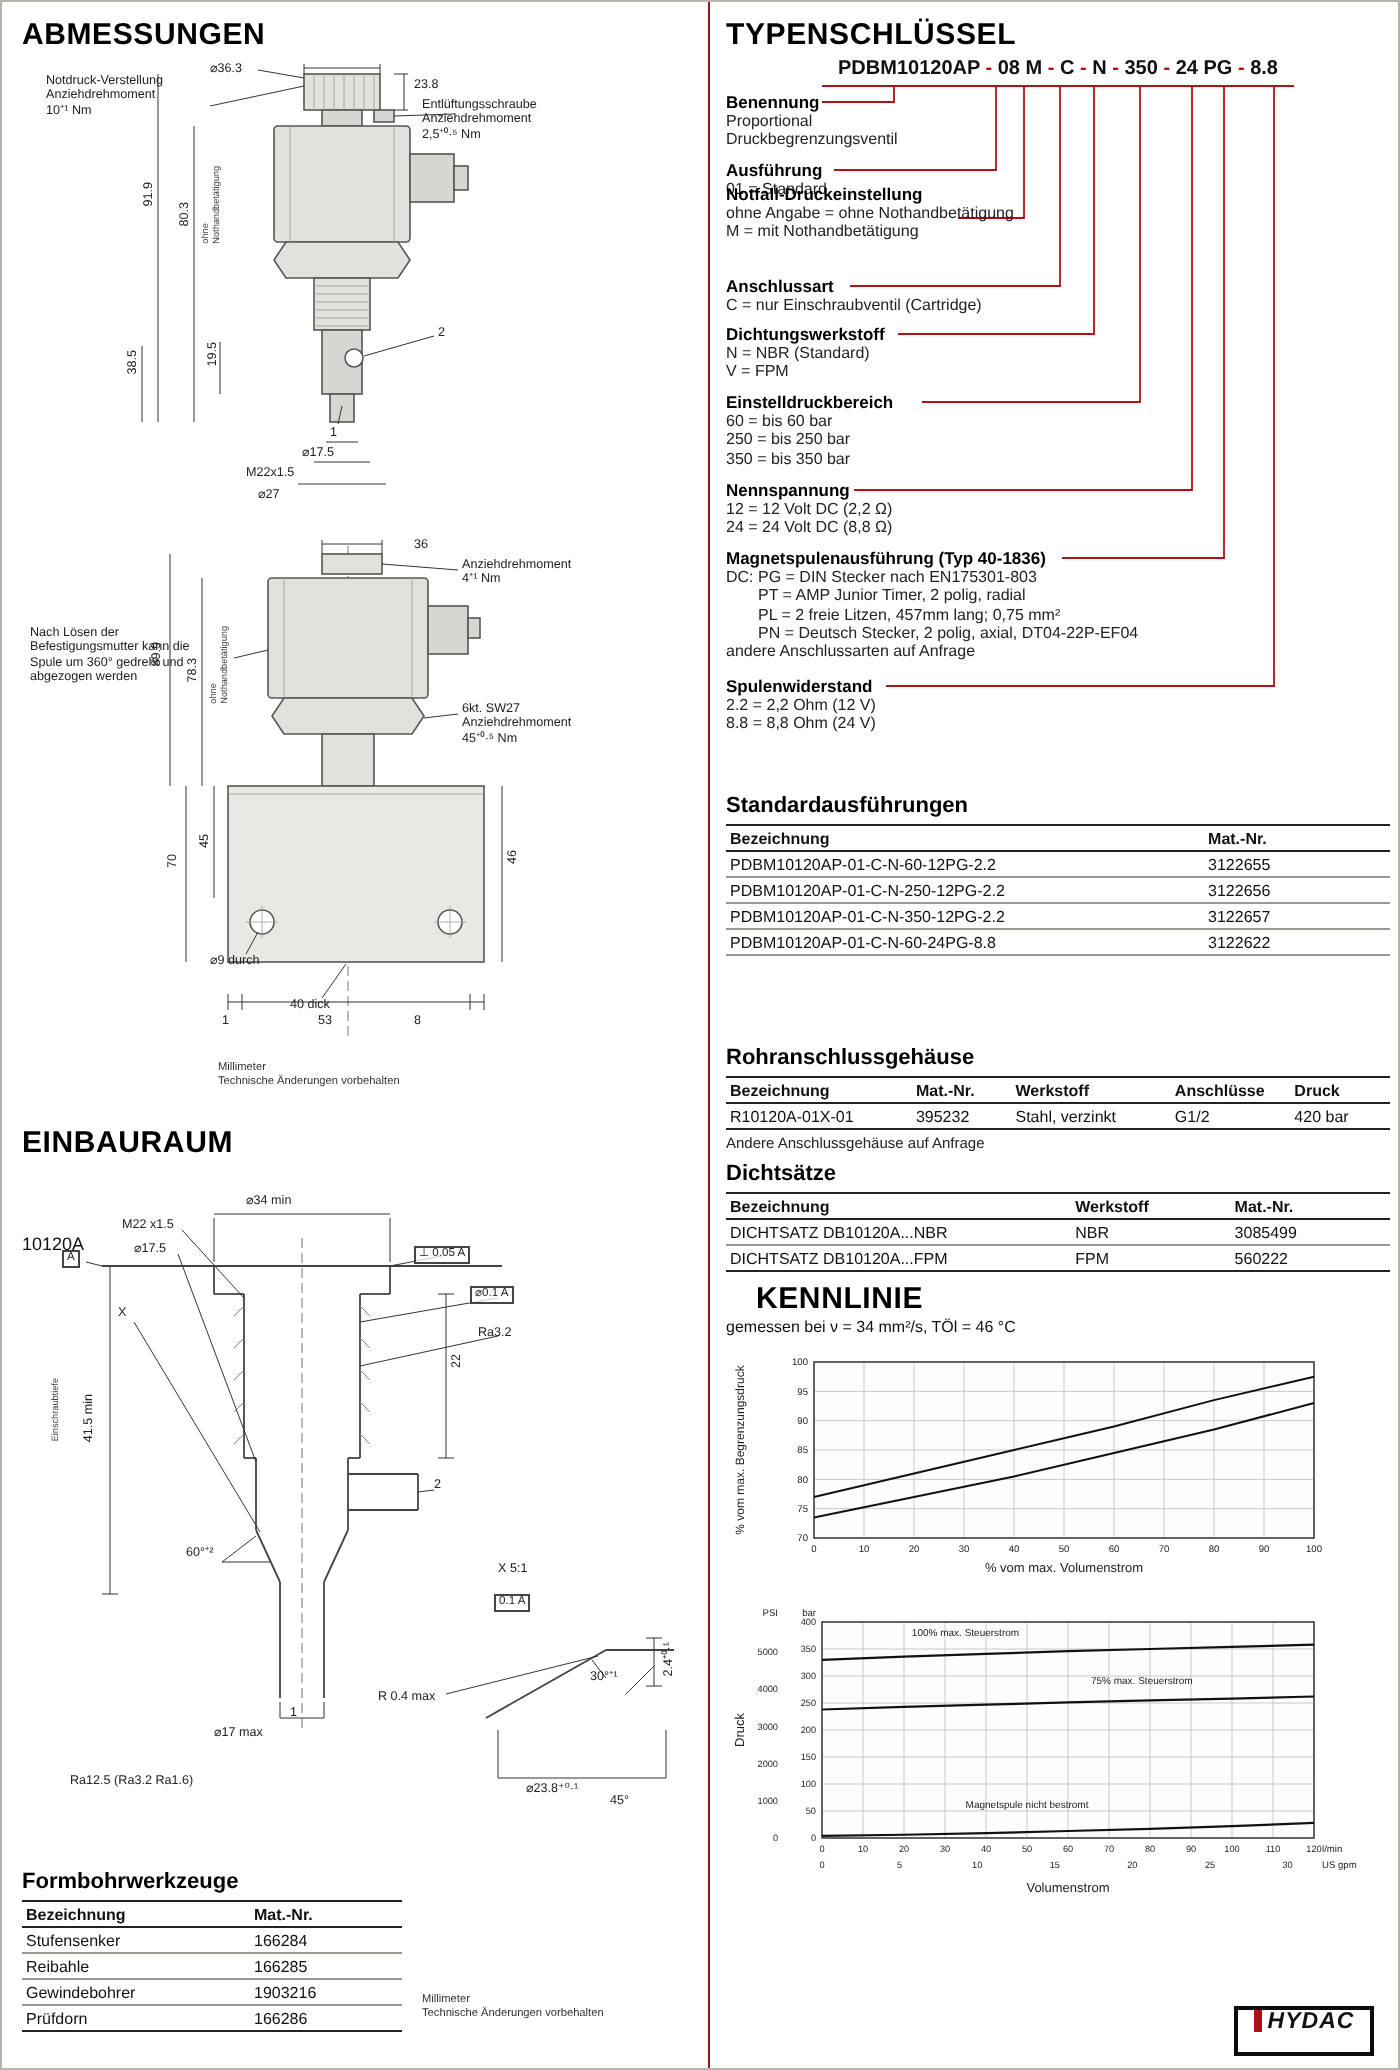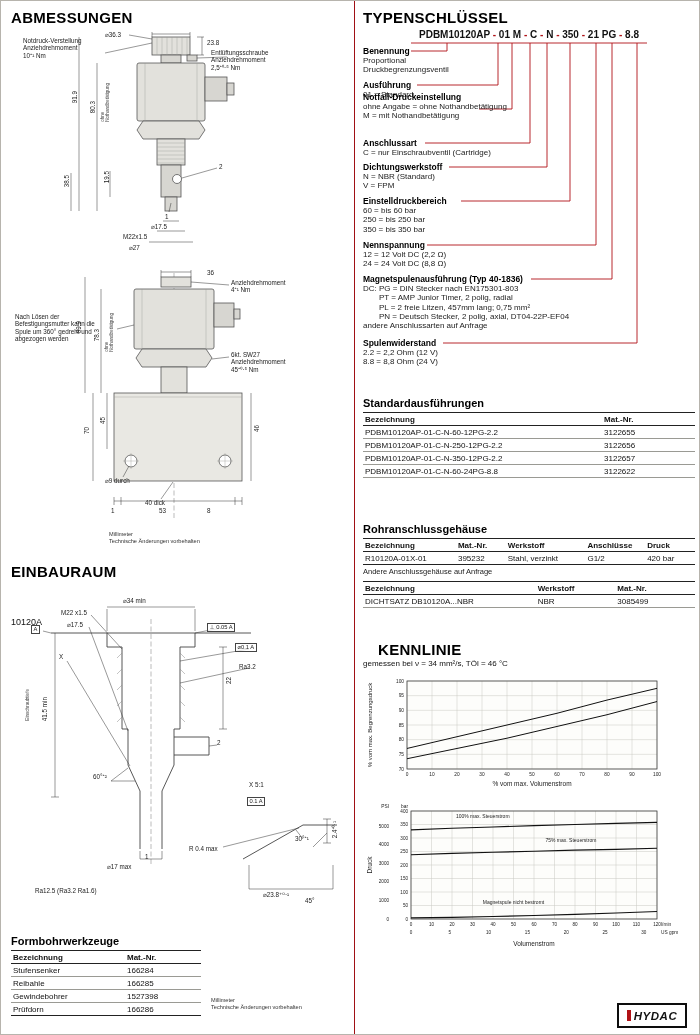--- a/index.html
+++ b/index.html
@@ -25,21 +25,21 @@
   .tsb-line{font-size:8px;line-height:9.3px;color:#222}
   .tsb-line.ind{padding-left:16px}
   
   .tbl-title{font-size:11px;font-weight:bold;margin-bottom:3px;color:#000}
   .dtable{border-collapse:collapse;font-size:8px;width:100%}
   .dtable th{font-weight:bold;text-align:left;border-top:1px solid #222;border-bottom:1px solid #222;padding:1.5px 2px}
   .dtable td{border-bottom:0.5px solid #9a9a94;padding:1.5px 2px}
   .dtable tr.last td{border-bottom:1px solid #222}
   .tbl-note{font-size:7.5px;margin-top:2px;color:#222}
   
-  .logo{position:absolute;left:262px;top:1002px;width:66px;height:21px;border:2px solid #0d0d0d;background:#fff;display:flex;align-items:center;justify-content:center;font-weight:bold;font-size:11.5px;letter-spacing:.5px;font-style:italic}
+  .logo{position:absolute;left:262px;top:1002px;width:66px;height:21px;border:2px solid #0d0d0d;background:#fff;display:flex;align-items:flex-start;justify-content:center;font-weight:bold;font-size:11.5px;letter-spacing:.5px;font-style:italic}
   .logo-accent{display:inline-block;width:4px;height:11px;background:#b01116;margin-right:3px}
 </style>
 </head>
 <body>
 
 <div id="page">
 
   <div id="col-left">
 
     <div class="abs h-sec" style="left:10px;top:8px">ABMESSUNGEN</div>
@@ -303,21 +303,21 @@
           <tr>
               <td>Stufensenker</td>
               <td>166284</td>
             </tr>
           <tr>
               <td>Reibahle</td>
               <td>166285</td>
             </tr>
           <tr>
               <td>Gewindebohrer</td>
-              <td>1527398</td>
+              <td>1903216</td>
             </tr>
           <tr class="last">
               <td>Prüfdorn</td>
               <td>166286</td>
             </tr>
         </tbody>
       </table>
     </div>
 
     <span class="mmnote" style="left:210px;top:996px">Millimeter
@@ -337,21 +337,21 @@
           <polyline points="149,14 149,80 116,80"></polyline>
           <polyline points="167,14 167,114 62,114"></polyline>
           <polyline points="184,14 184,138 86,138"></polyline>
           <polyline points="207,14 207,172 98,172"></polyline>
           <polyline points="233,14 233,216 64,216"></polyline>
           <polyline points="249,14 249,250 168,250"></polyline>
           <polyline points="274,14 274,314 80,314"></polyline>
         </g>
       </svg>
       <div class="ts-code">
-        <span>PDBM10120AP</span><span class="sep"> - </span><span>01</span><span class="sep"> </span><span>M</span><span class="sep"> - </span><span>C</span><span class="sep"> - </span><span>N</span><span class="sep"> - </span><span>350</span><span class="sep"> - </span><span>21</span><span class="sep"> </span><span>PG</span><span class="sep"> - </span><span>8.8</span>
+        <span>PDBM10120AP</span><span class="sep"> - </span><span>08</span><span class="sep"> </span><span>M</span><span class="sep"> - </span><span>C</span><span class="sep"> - </span><span>N</span><span class="sep"> - </span><span>350</span><span class="sep"> - </span><span>24</span><span class="sep"> </span><span>PG</span><span class="sep"> - </span><span>8.8</span>
       </div>
 
       <div class="tsb" style="top:18px">
         <div class="tsb-title">Benennung</div>
         <div class="tsb-line">Proportional</div>
         <div class="tsb-line">Druckbegrenzungsventil</div>
       </div>
       <div class="tsb" style="top:52px">
         <div class="tsb-title">Ausführung</div>
         <div class="tsb-line">01 = Standard</div>
@@ -445,33 +445,39 @@
             <td>Stahl, verzinkt</td>
             <td>G1/2</td>
             <td>420 bar</td>
           </tr>
         </tbody>
       </table>
       <div class="tbl-note">Andere Anschlussgehäuse auf Anfrage</div>
     </div>
 
     <div class="abs" style="left:8px;top:580px;width:332px">
+      <div class="tbl-title">Dichtsätze</div>
       <table class="dtable">
         <thead>
             <tr>
           <th style="width:52%">Bezeichnung</th>
           <th style="width:24%">Werkstoff</th>
           <th>Mat.-Nr.</th>
         </tr>
           </thead>
         <tbody>
           <tr>
               <td>DICHTSATZ DB10120A...NBR</td>
               <td>NBR</td>
               <td>3085499</td>
+            </tr>
+          <tr class="last">
+              <td>DICHTSATZ DB10120A...FPM</td>
+              <td>FPM</td>
+              <td>560222</td>
             </tr>
         </tbody>
       </table>
     </div>
 
     <div class="abs h-sec" style="left:23px;top:640px">KENNLINIE</div>
     <div class="abs" style="left:8px;top:658px;font-size:8px">gemessen bei ν = 34 mm²/s, TÖl = 46 °C</div>
 
     <svg id="chart1" class="abs" style="left:8px;top:672px" width="332" height="122" viewBox="0 0 332 122">
         <rect x="44" y="8" width="250" height="88" fill="#fdfdfb"></rect>

